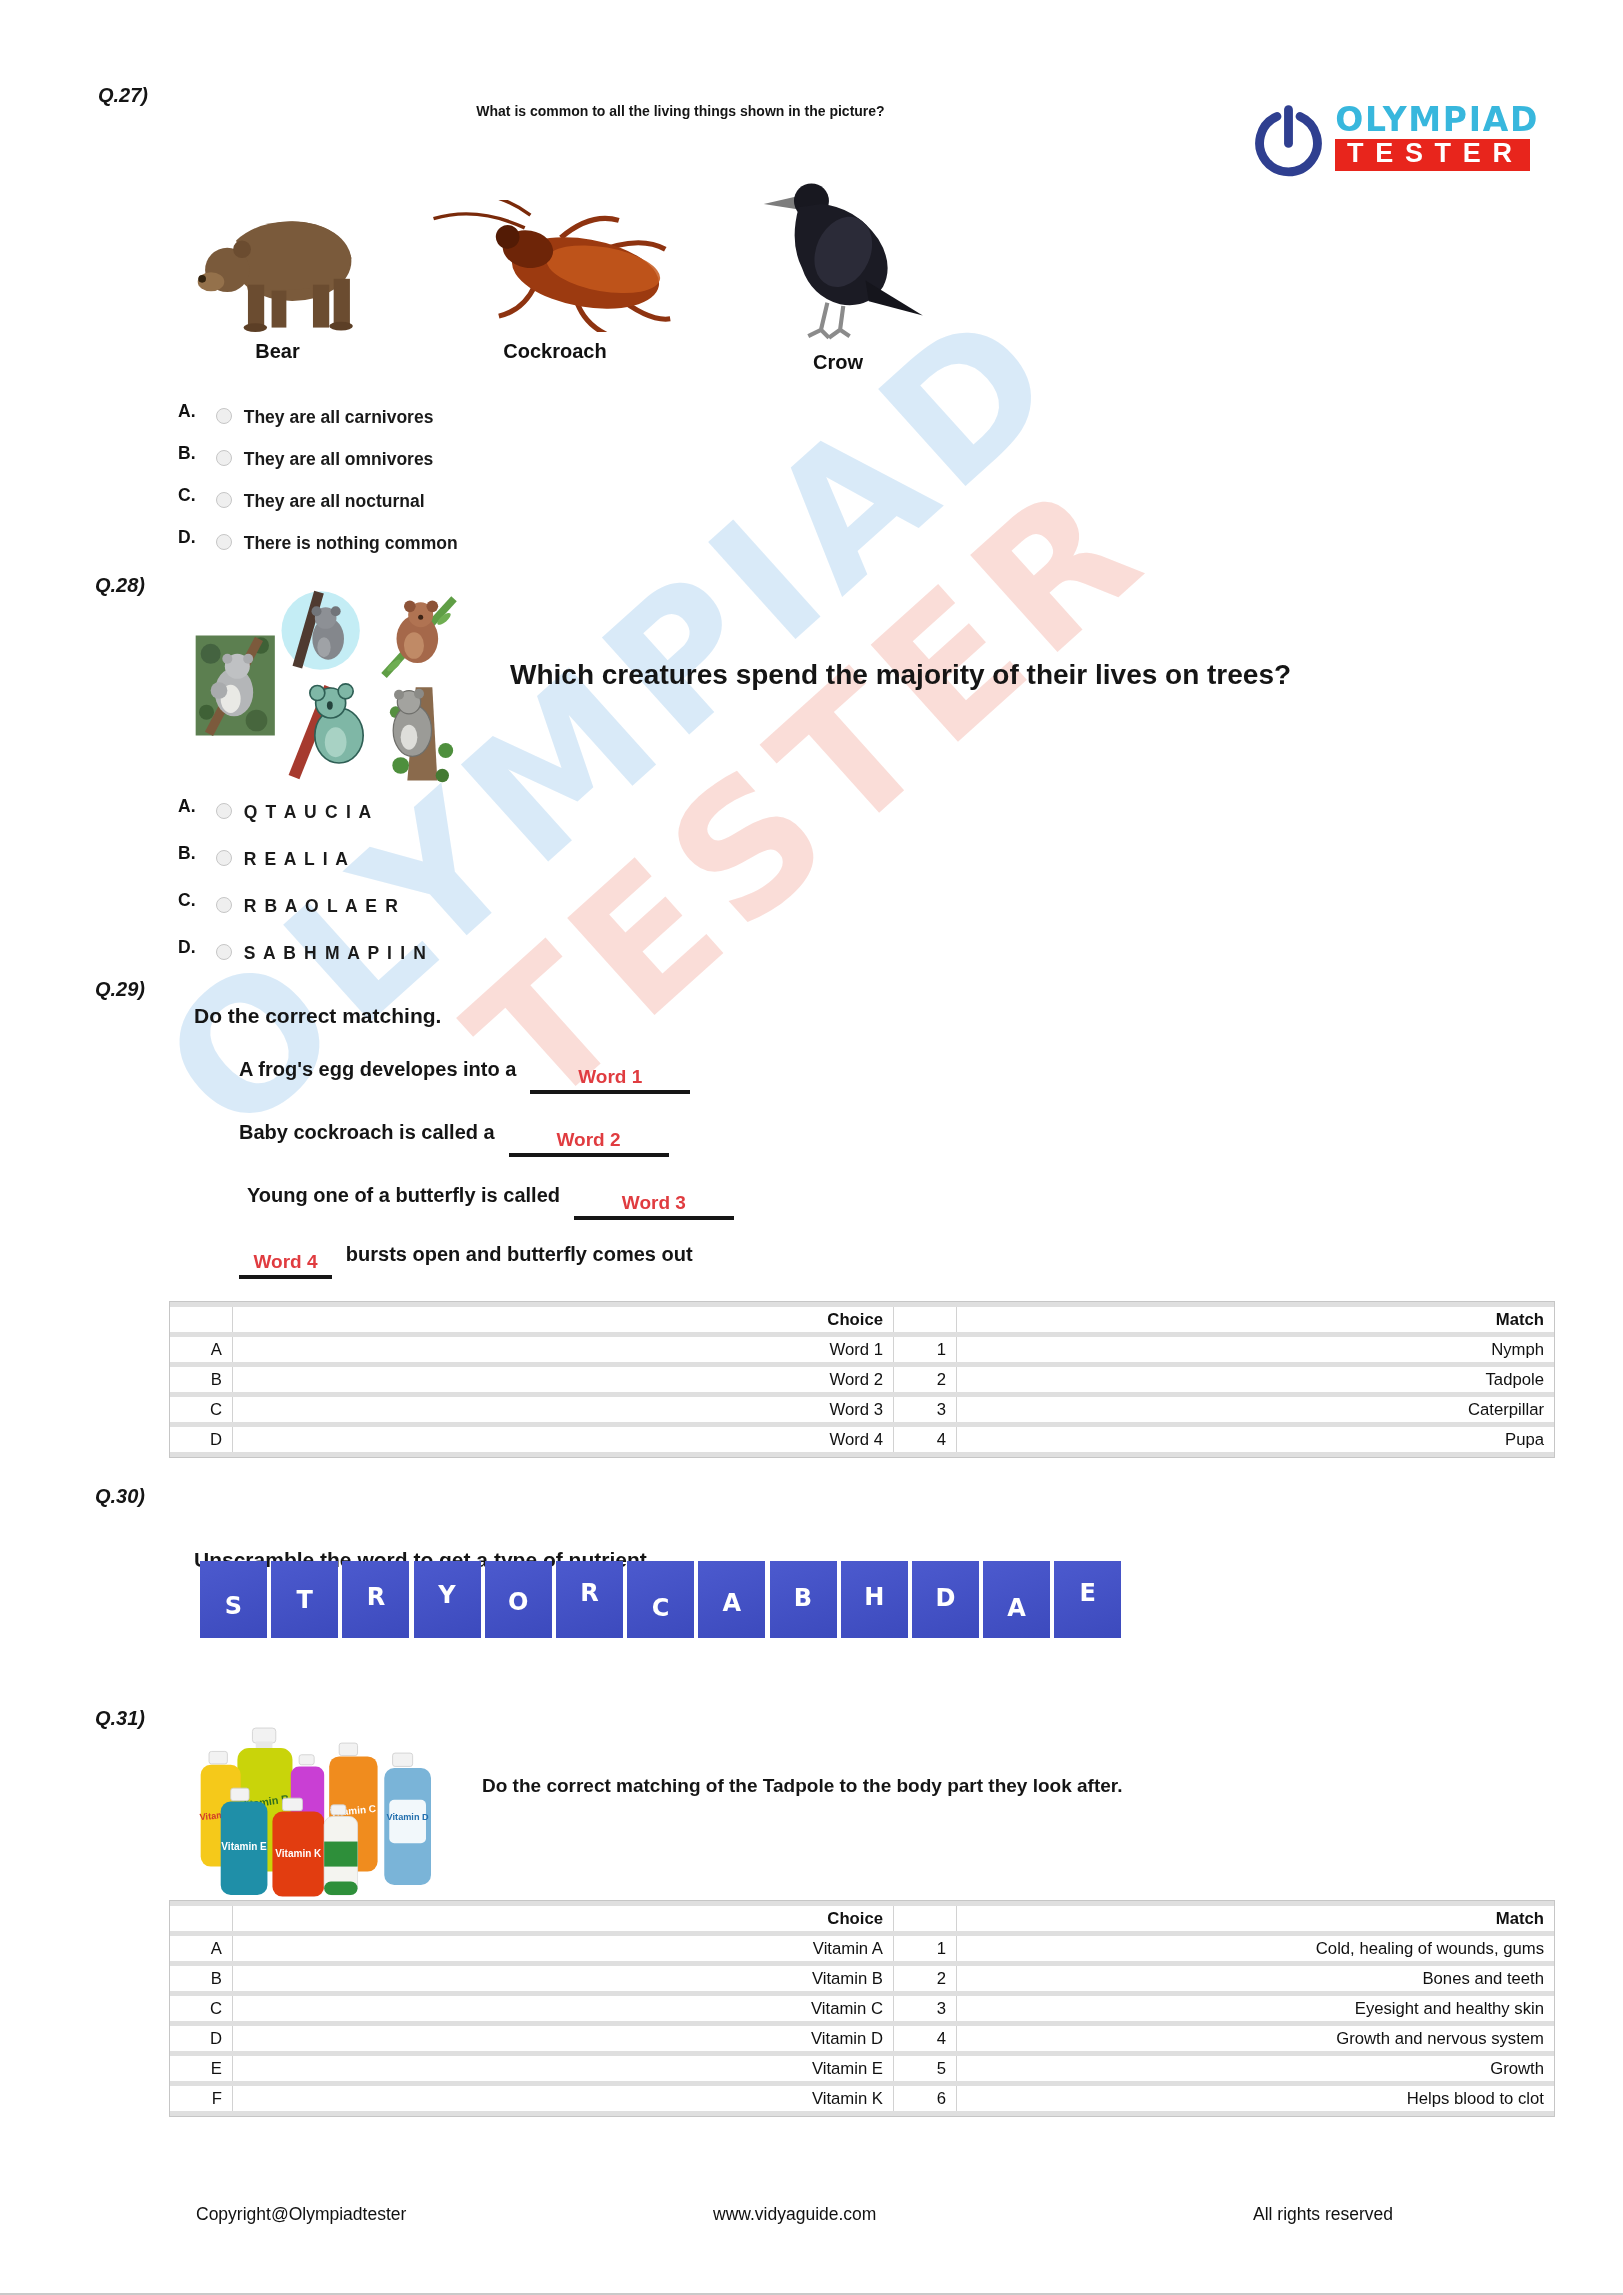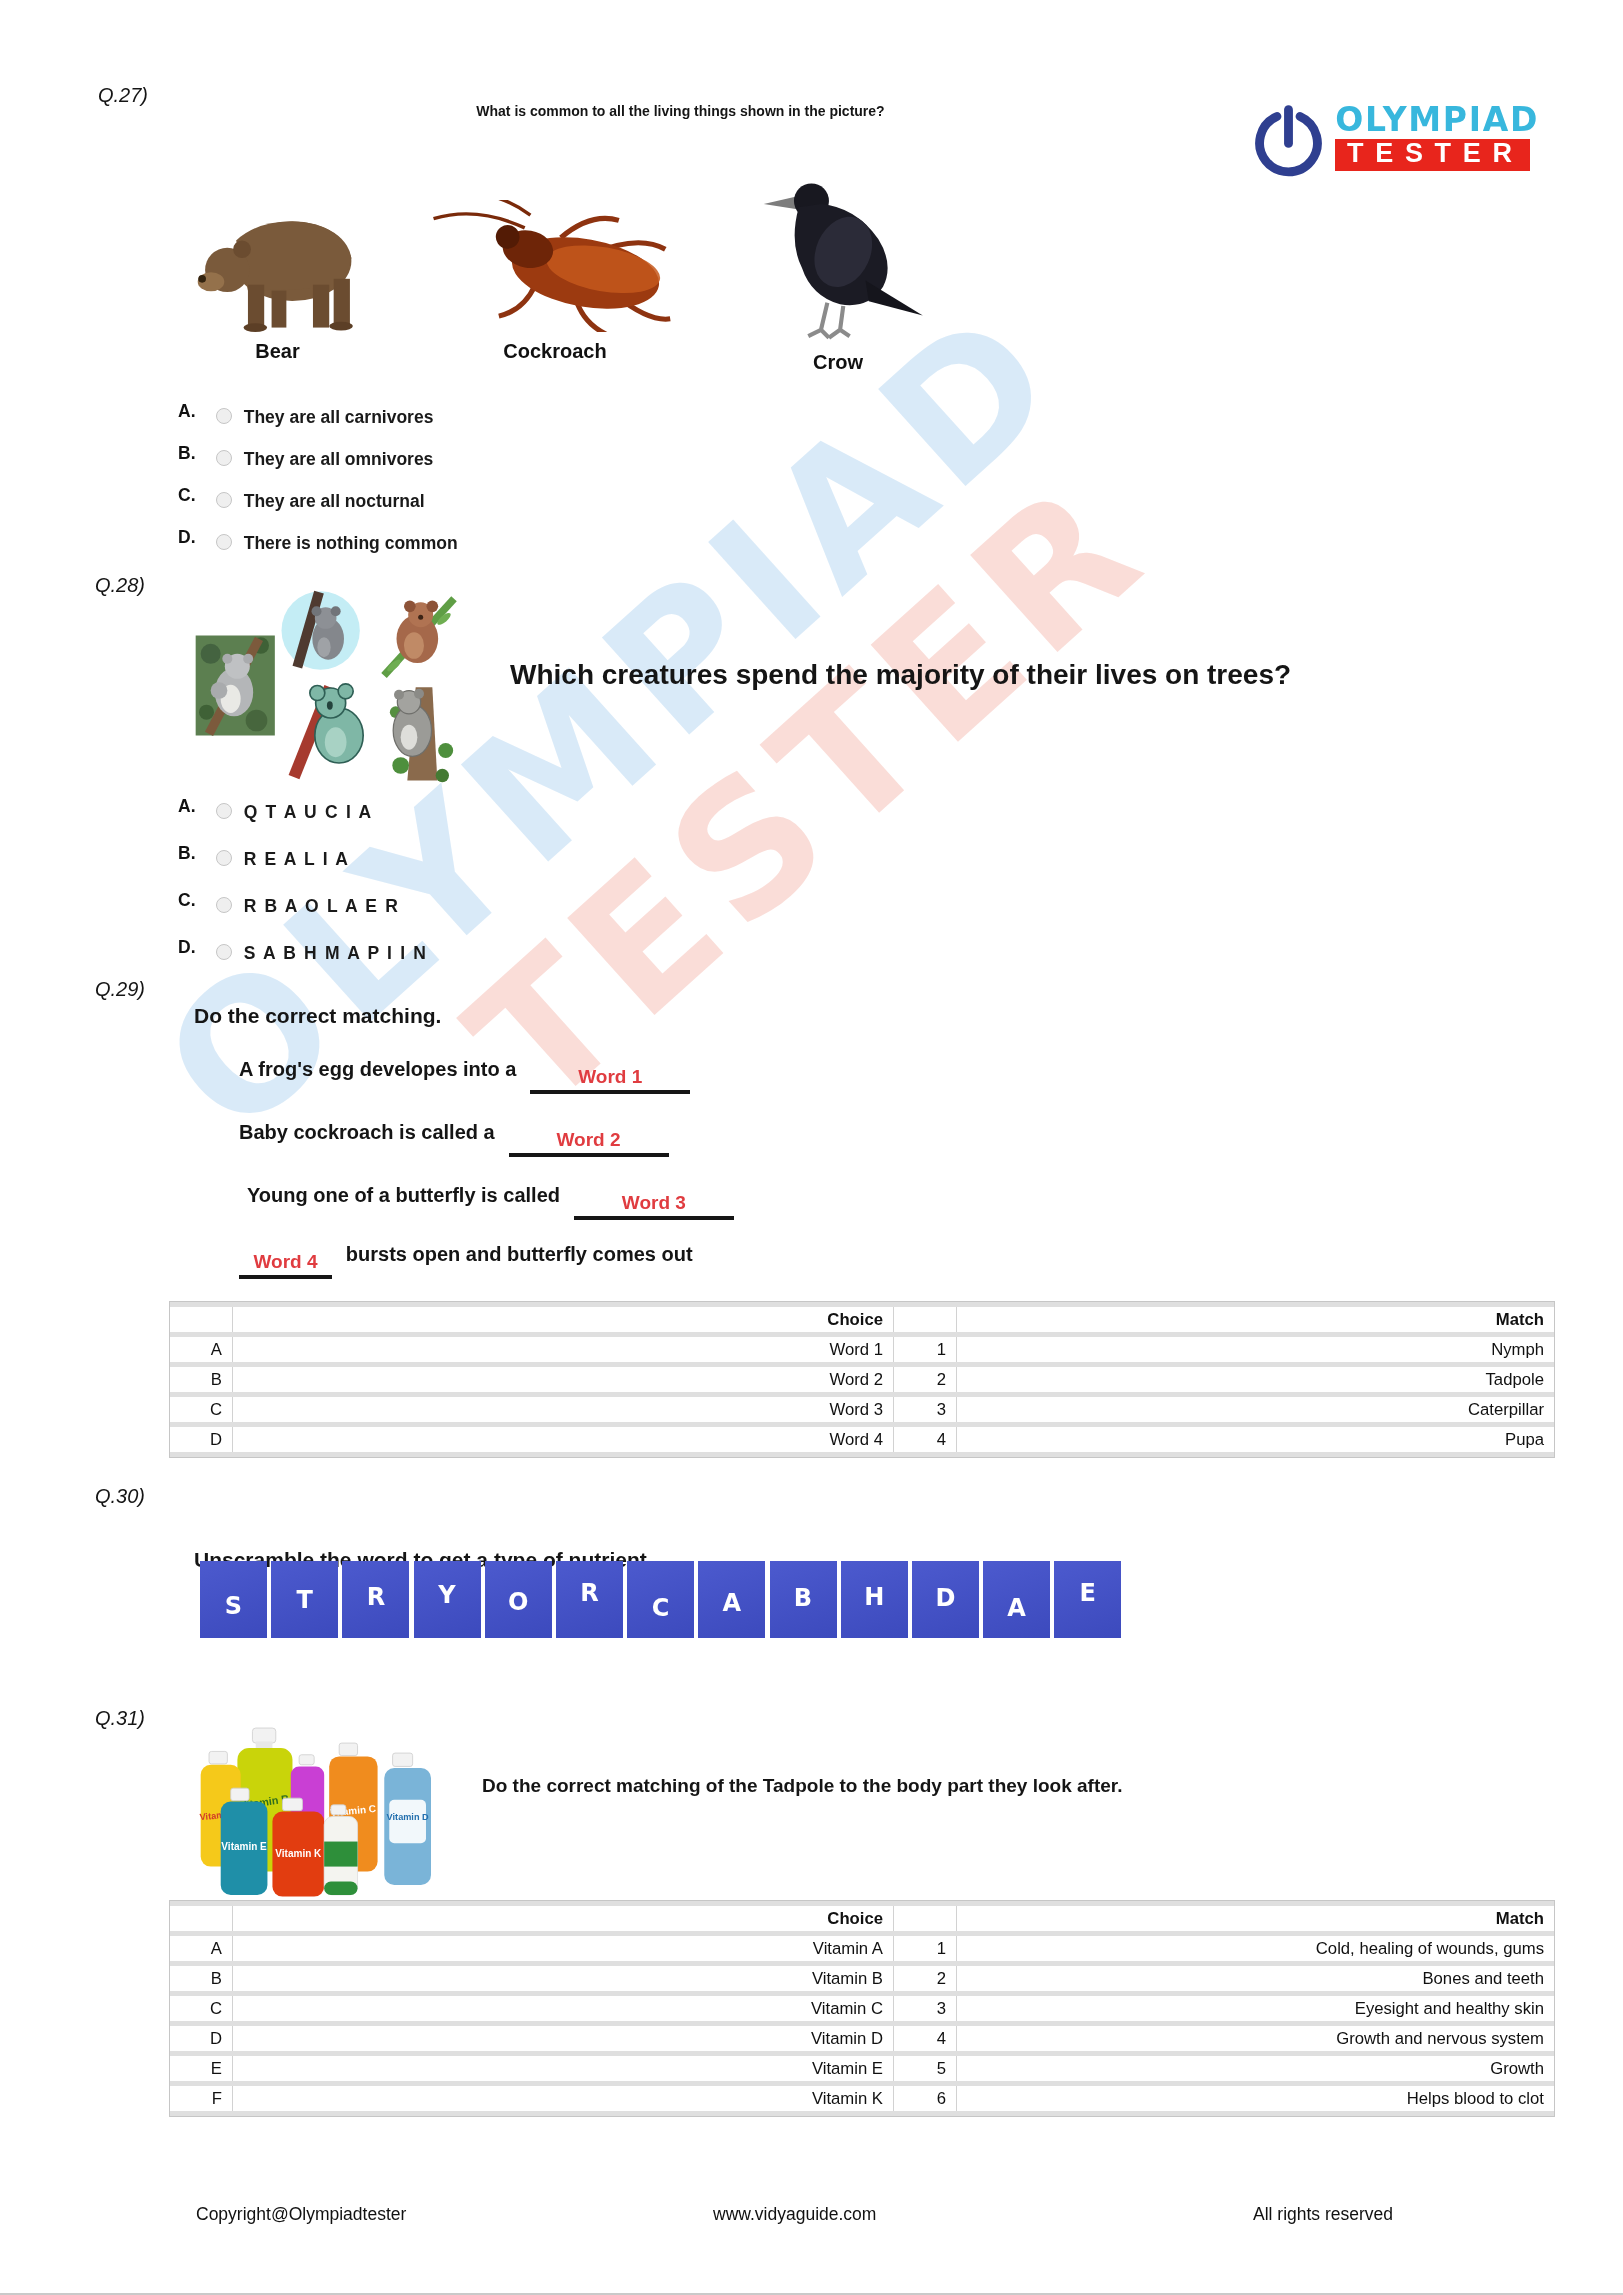--- a/index.html
+++ b/index.html
@@ -10,21 +10,21 @@
 
   
   .watermark { position:absolute; left:317px; top:467px; width:1368px; height:1368px;
                transform:rotate(-42deg); pointer-events:none; z-index:0; text-align:center;
                font-family:"DejaVu Sans",sans-serif; font-weight:800; }
   .wm1 { font-size:179px; letter-spacing:11.7px; color:rgba(128,186,233,0.30); }
   .wm2 { font-size:179px; letter-spacing:11.7px; color:rgba(236,122,106,0.26); margin-top:-23.4px; margin-left:192px; }
 
   .layer { position:absolute; z-index:1; }
 
-  .qlabel { font-size:20px; font-weight:normal; font-style:italic; color:#151515; }
+  .qlabel { font-size:20px; font-weight:bold; font-style:italic; color:#151515; }
   .qtitle { font-weight:bold; color:#151515; }
 
   
   .logo { left:1250px; top:103px; display:flex; align-items:flex-start; gap:8.3px; }
   .logo-text { display:flex; flex-direction:column; }
   .logo-olympiad { font-family:"DejaVu Sans",sans-serif; font-weight:800; font-size:33px;
                    color:#38b7dd; letter-spacing:1.7px; line-height:1.0; }
   .logo-tester { margin-top:2.5px; background:#e8251c; color:#fff; font-weight:800; font-size:27px;
                  letter-spacing:11.7px; padding:0.8px 6.7px 2.5px 11.7px; line-height:1.1; align-self:flex-start; }
 

